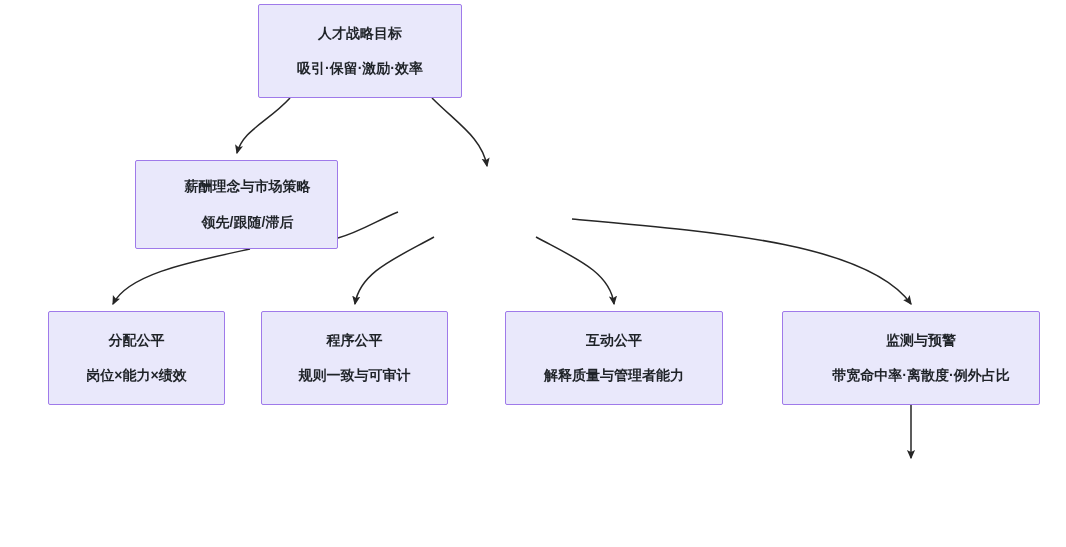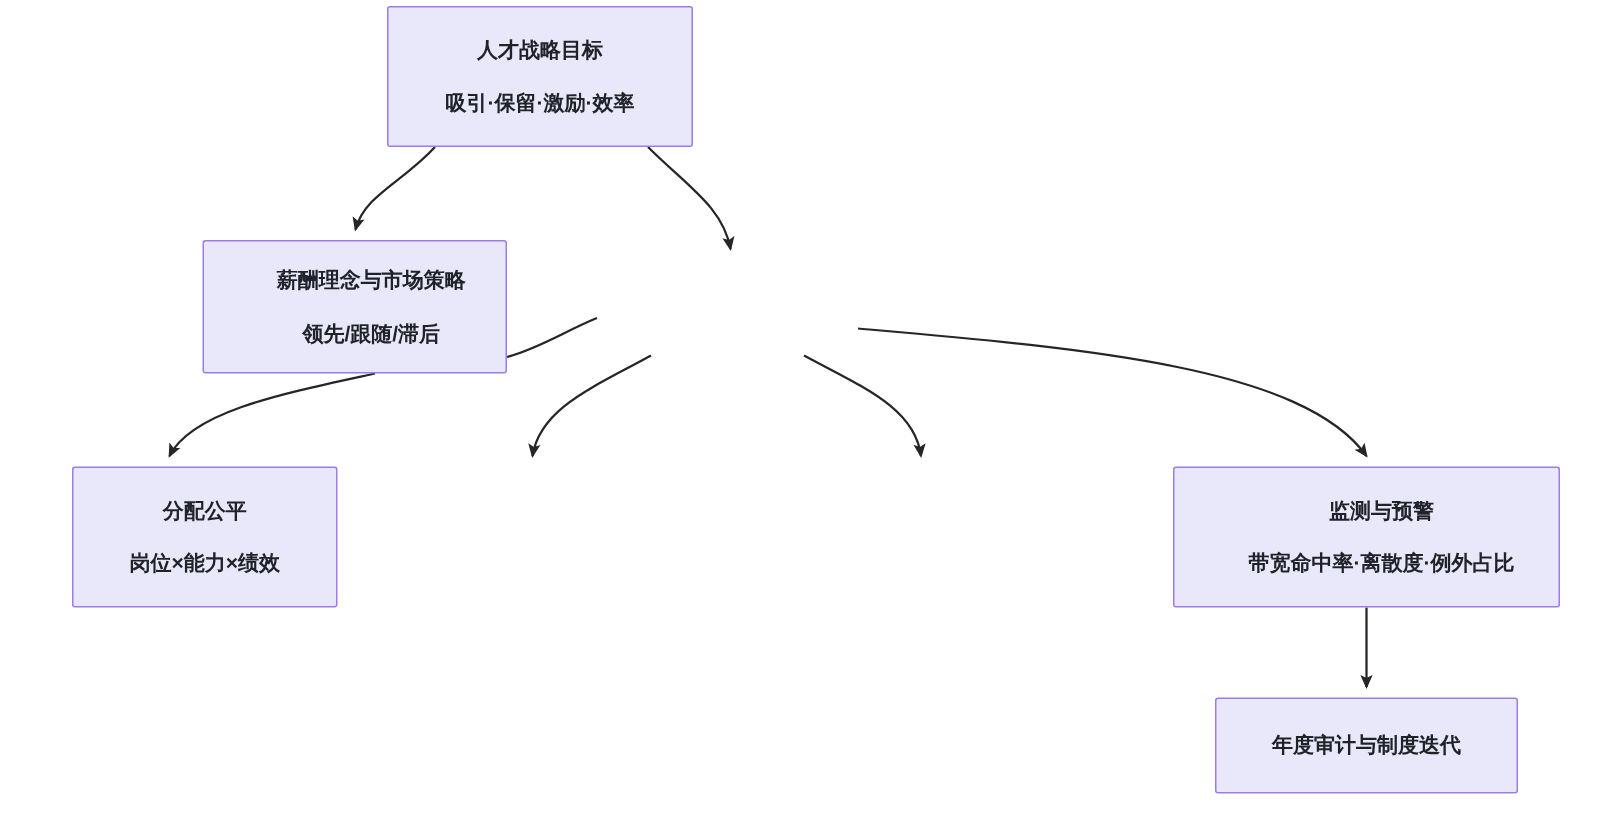--- a/index.html
+++ b/index.html
@@ -82,24 +82,29 @@
     <span class="ln">薪酬理念与市场策略</span>
     <span class="ln">领先/跟随/滞后</span>
   </div>
 
 
   <div class="node" style="left: 24px; top: 311px; width: 177px; height: 94px; margin-left: 24px;">
     <span class="ln">分配公平</span>
     <span class="ln">岗位×能力×绩效</span>
   </div>
 
+  <div class="node" style="left: 261px; top: 311px; width: 187px; height: 94px;">
+    <span class="ln">程序公平</span>
+    <span class="ln">规则一致与可审计</span>
+  </div>
 
+  <div class="node" style="left: 505px; top: 311px; width: 218px; height: 94px;">
+    <span class="ln">互动公平</span>
+    <span class="ln">解释质量与管理者能力</span>
+  </div>
 
   <div class="node" style="left: 782px; top: 311px; width: 258px; height: 94px; padding-left: 20px;">
     <span class="ln">监测与预警</span>
     <span class="ln">带宽命中率·离散度·例外占比</span>
   </div>
 
-  <div class="node one-line" style="left: 810px; top: 465px; width: 202px; height: 64px;">
-    <span class="ln">年度审计与制度迭代</span>
-  </div>
 
 </div>
 
 </body></html>

